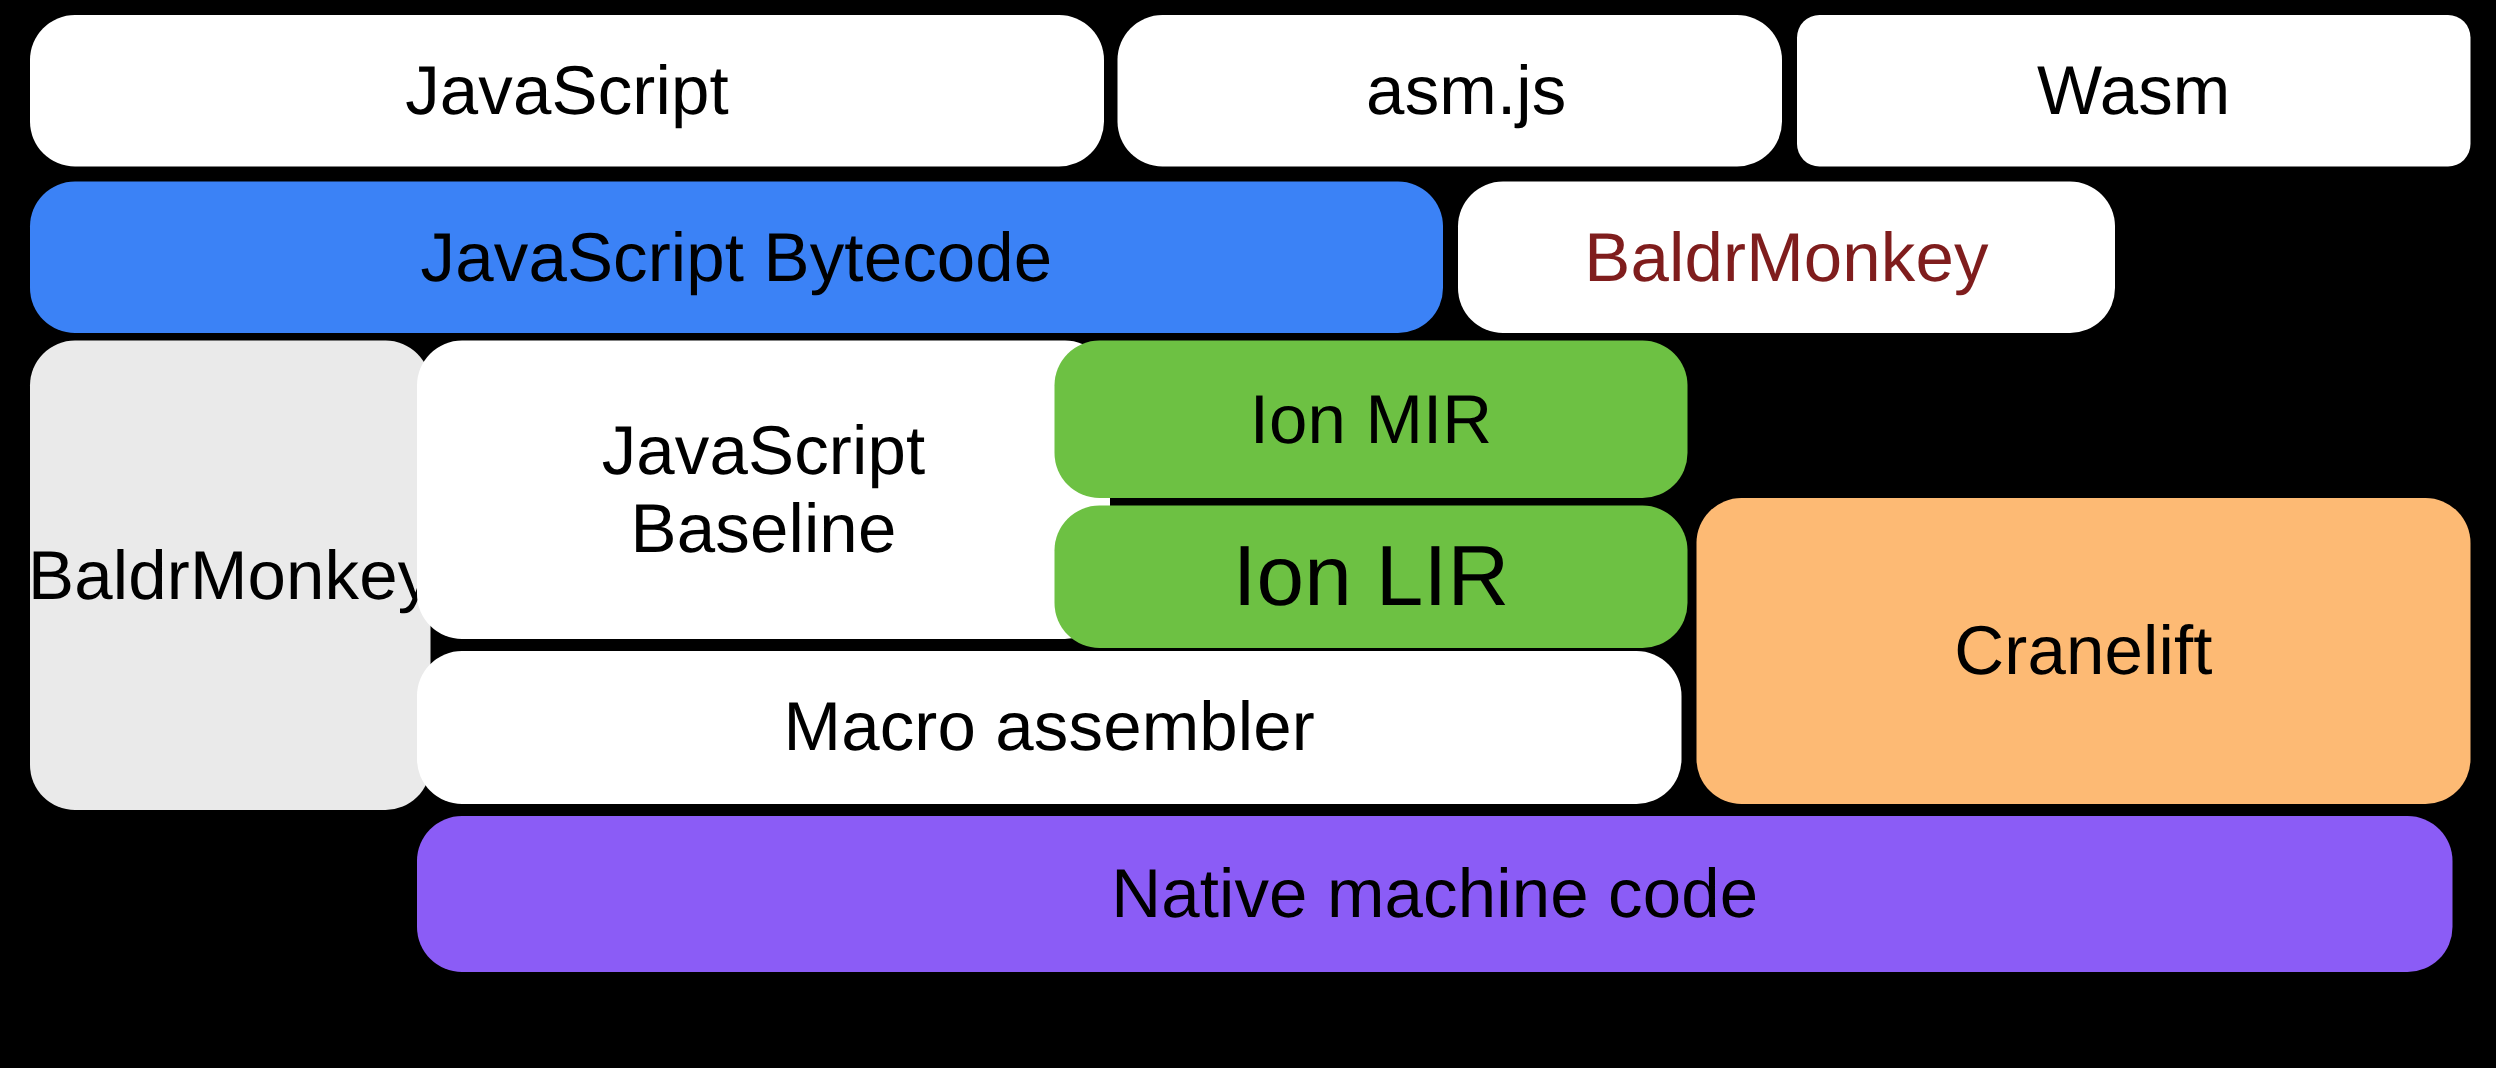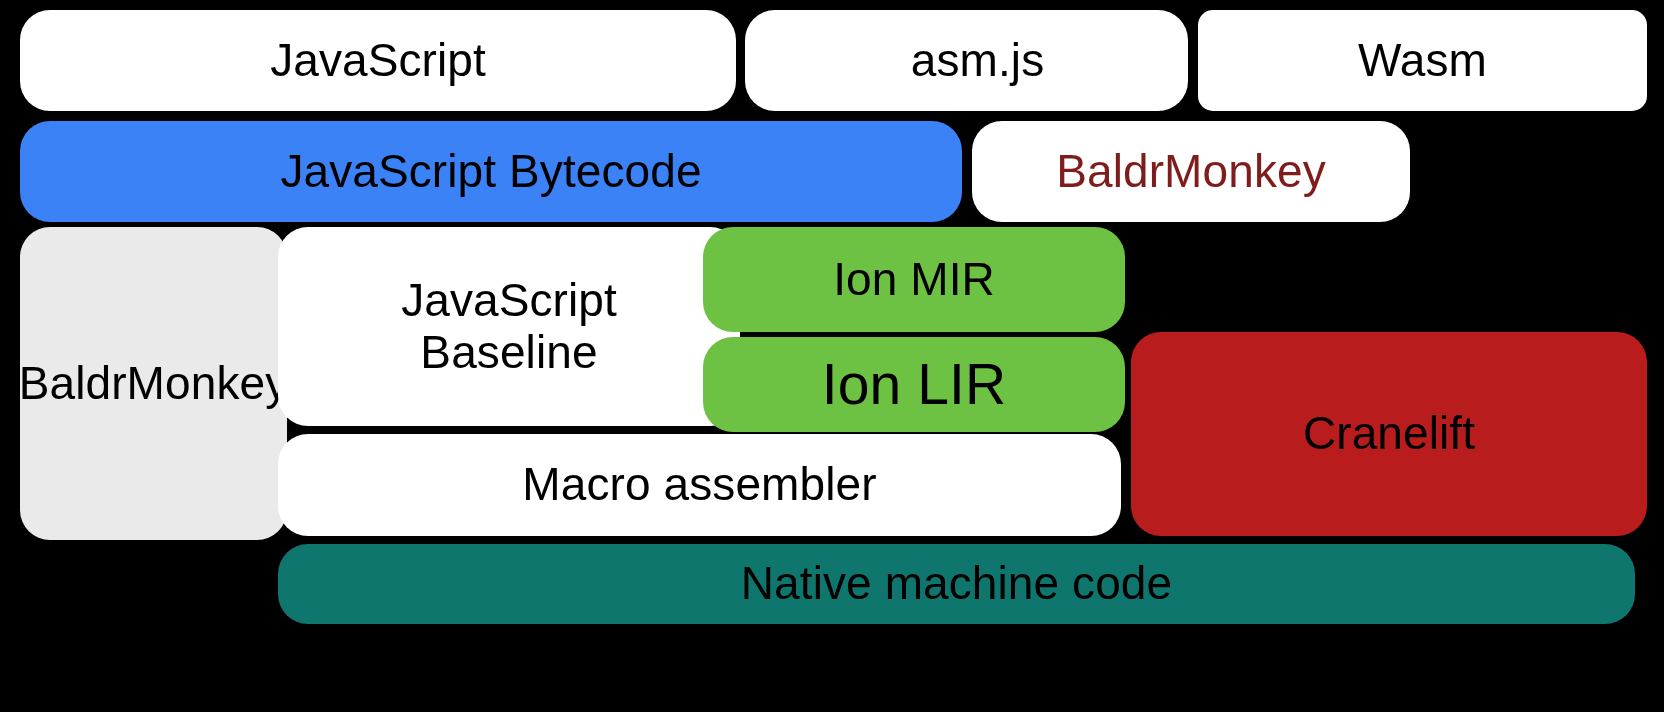--- a/index.html
+++ b/index.html
@@ -48,16 +48,16 @@
     <div class="node node-white" style="left: 20px; top: 10px; width: 716px; height: 101px; border-radius: 30px; font-size: 46px; background: rgb(255, 255, 255); color: rgb(0, 0, 0);">JavaScript</div>
     <div class="node node-white" style="left: 745px; top: 10px; width: 443px; height: 101px; border-radius: 30px; font-size: 46px; background: rgb(255, 255, 255); color: rgb(0, 0, 0); padding-left: 32px;">asm.js</div>
     <div class="node node-white" style="left: 1198px; top: 10px; width: 449px; height: 101px; border-radius: 15px; font-size: 46px; background: rgb(255, 255, 255); color: rgb(0, 0, 0);">Wasm</div>
     <div class="node node-white" style="left: 20px; top: 121px; width: 942px; height: 101px; border-radius: 30px; font-size: 46px; background: #3b82f6; color: rgb(0, 0, 0);">JavaScript Bytecode</div>
     <div class="node node-white" style="left: 972px; top: 121px; width: 438px; height: 101px; border-radius: 30px; font-size: 46px; background: rgb(255, 255, 255); color: #7f1d1d;">BaldrMonkey</div>
     <div class="node node-gray" style="left: 20px; top: 227px; width: 267px; height: 313px; border-radius: 30px; font-size: 46px; background: rgb(234, 234, 234); color: rgb(0, 0, 0);">BaldrMonkey</div>
     <div class="node node-white" style="left: 278px; top: 227px; width: 462px; height: 199px; border-radius: 30px; font-size: 46px; background: rgb(255, 255, 255); color: rgb(0, 0, 0);">JavaScript
 Baseline</div>
     <div class="node node-green" style="left: 703px; top: 227px; width: 422px; height: 105px; border-radius: 30px; font-size: 46px; background: rgb(109, 193, 67); color: rgb(0, 0, 0);">Ion MIR</div>
     <div class="node node-green" style="left: 703px; top: 337px; width: 422px; height: 95px; border-radius: 30px; font-size: 57px; background: rgb(109, 193, 67); color: rgb(0, 0, 0);">Ion LIR</div>
-    <div class="node node-pink" style="left: 1131px; top: 332px; width: 516px; height: 204px; border-radius: 30px; font-size: 46px; background: #b91c1c; color: rgb(0, 0, 0);">Cranelift</div>
+    <div class="node node-pink" style="left: 1131px; top: 332px; width: 516px; height: 204px; border-radius: 30px; font-size: 46px; background: #fdba74; color: rgb(0, 0, 0);">Cranelift</div>
     <div class="node node-white" style="left: 278px; top: 434px; width: 843px; height: 102px; border-radius: 30px; font-size: 46px; background: rgb(255, 255, 255); color: rgb(0, 0, 0);">Macro assembler</div>
-    <div class="node node-white" style="left: 278px; top: 544px; width: 1357px; height: 80px; border-radius: 30px; font-size: 46px; background: #0f766e; color: rgb(0, 0, 0);">Native machine code</div>
+    <div class="node node-white" style="left: 278px; top: 544px; width: 1357px; height: 104px; border-radius: 30px; font-size: 46px; background: #8b5cf6; color: rgb(0, 0, 0);">Native machine code</div>
   </div>
 
 </body></html>

